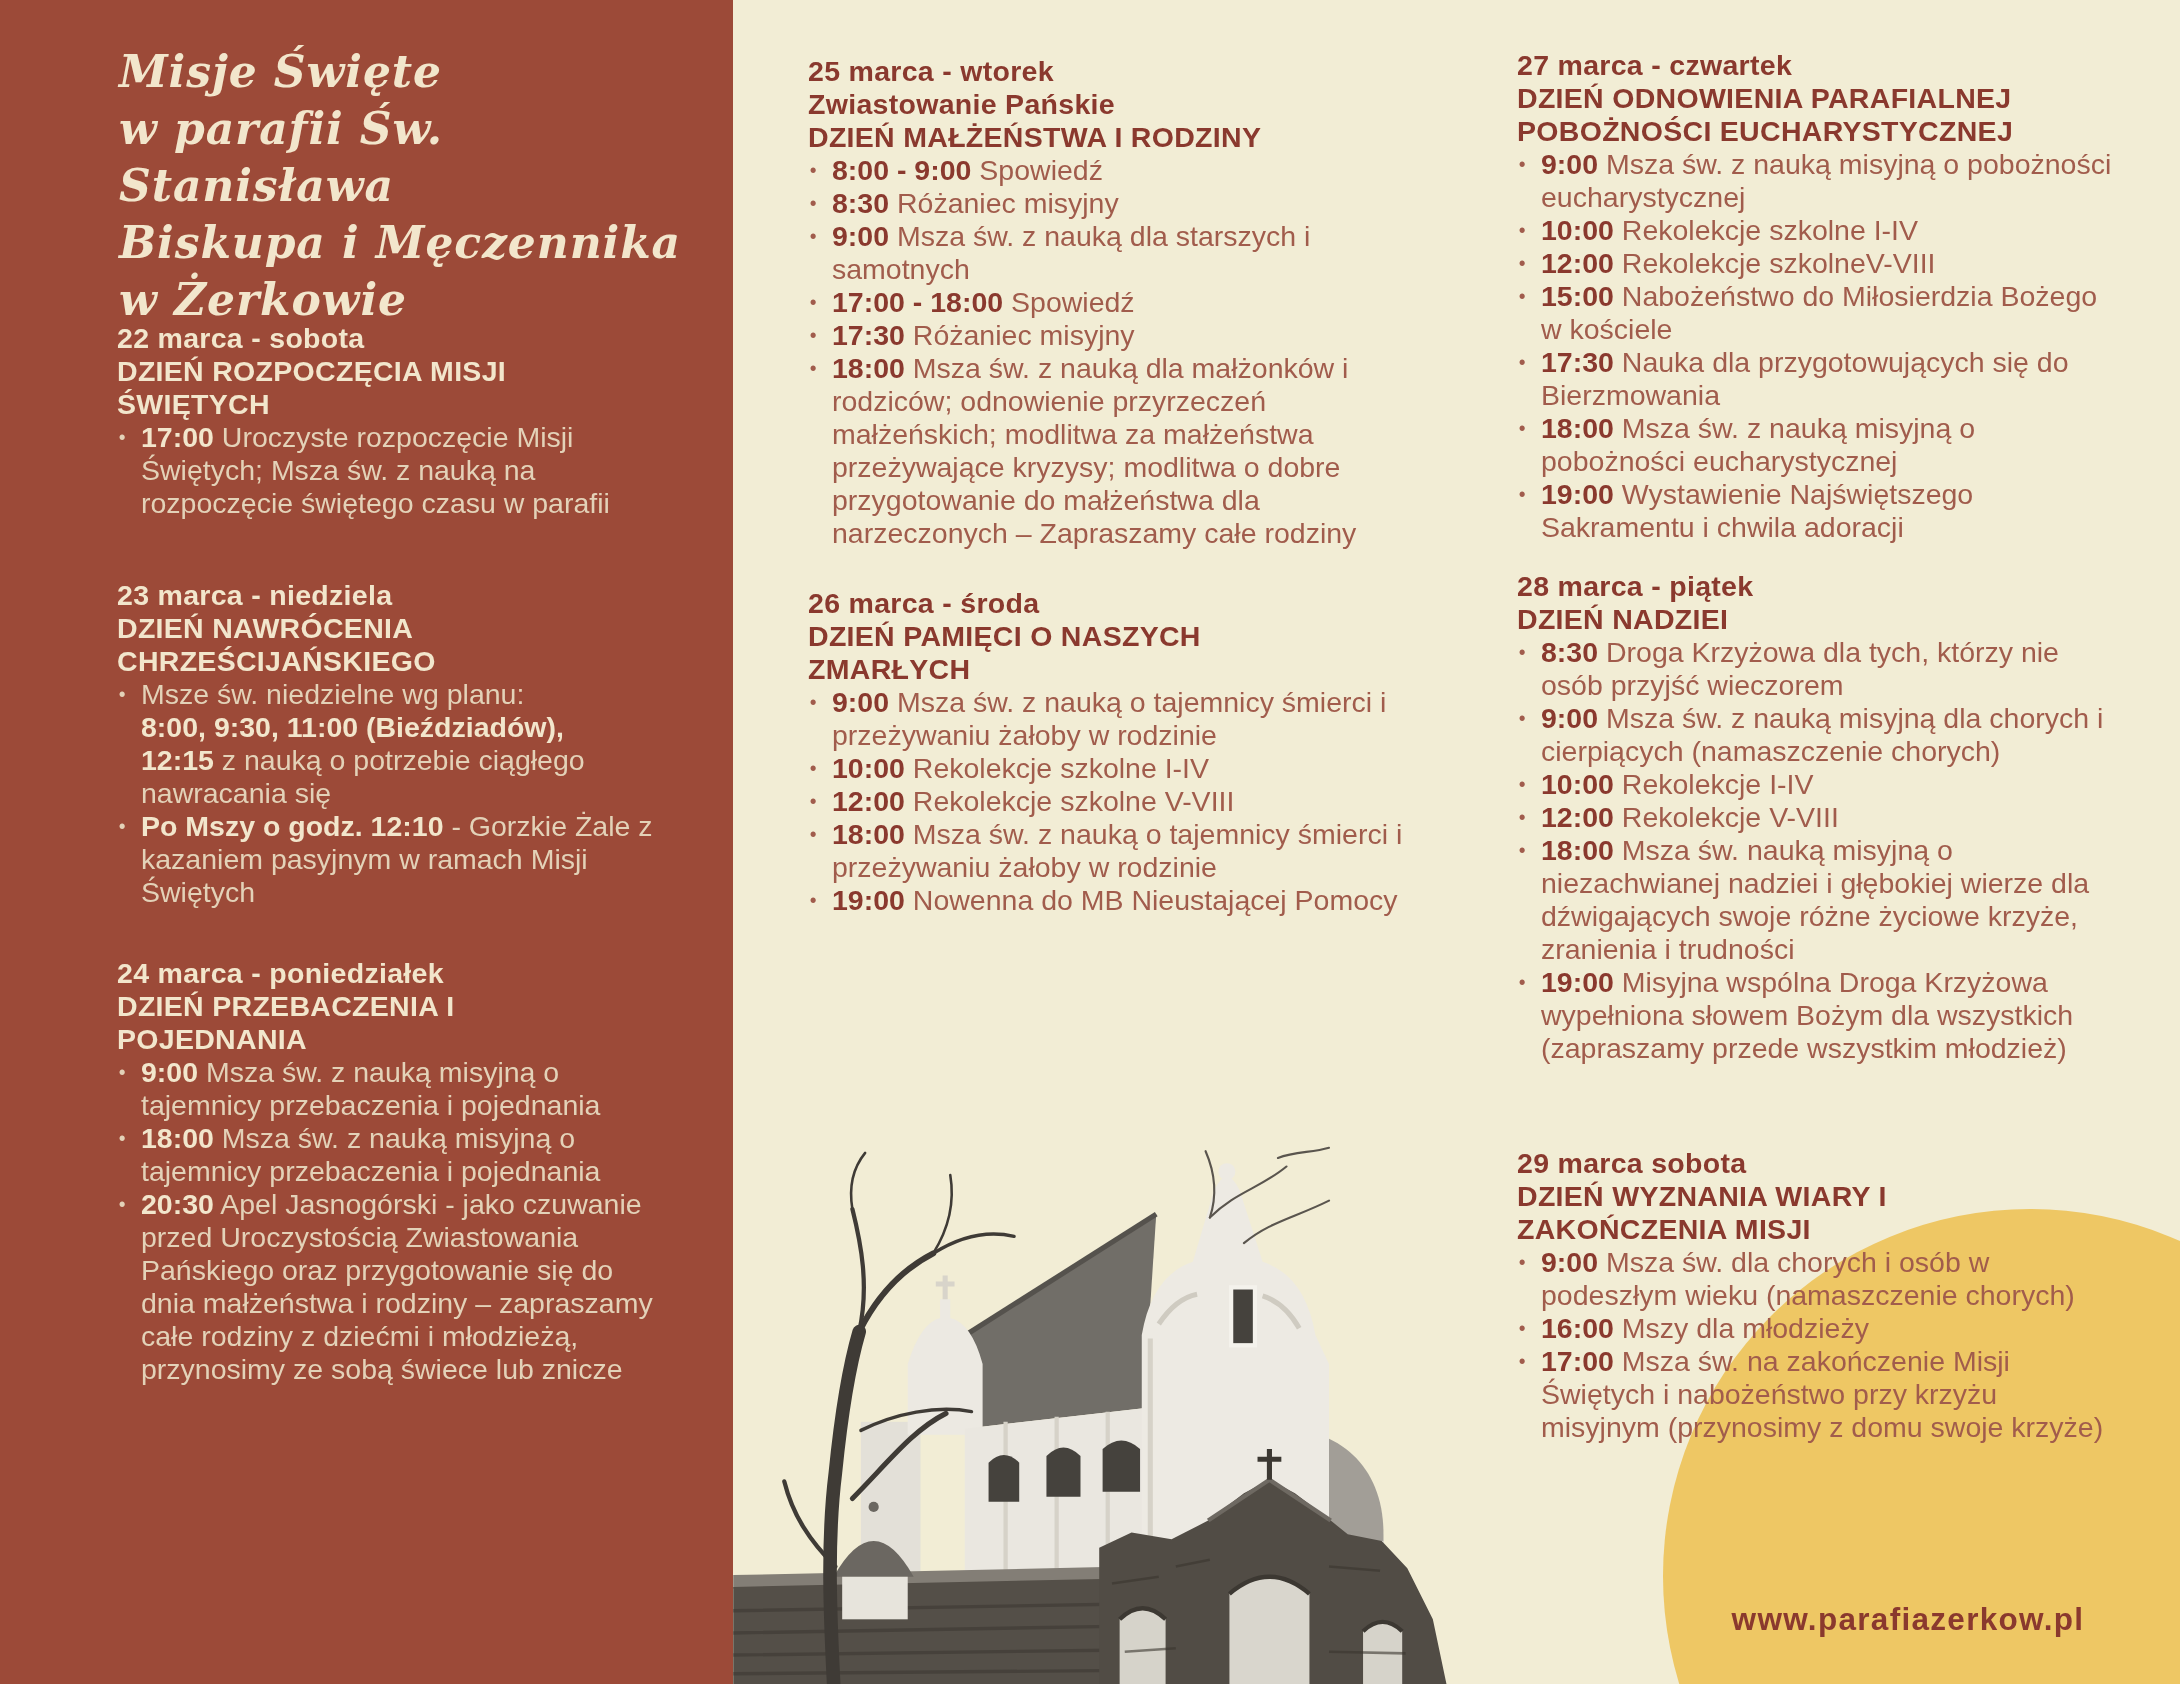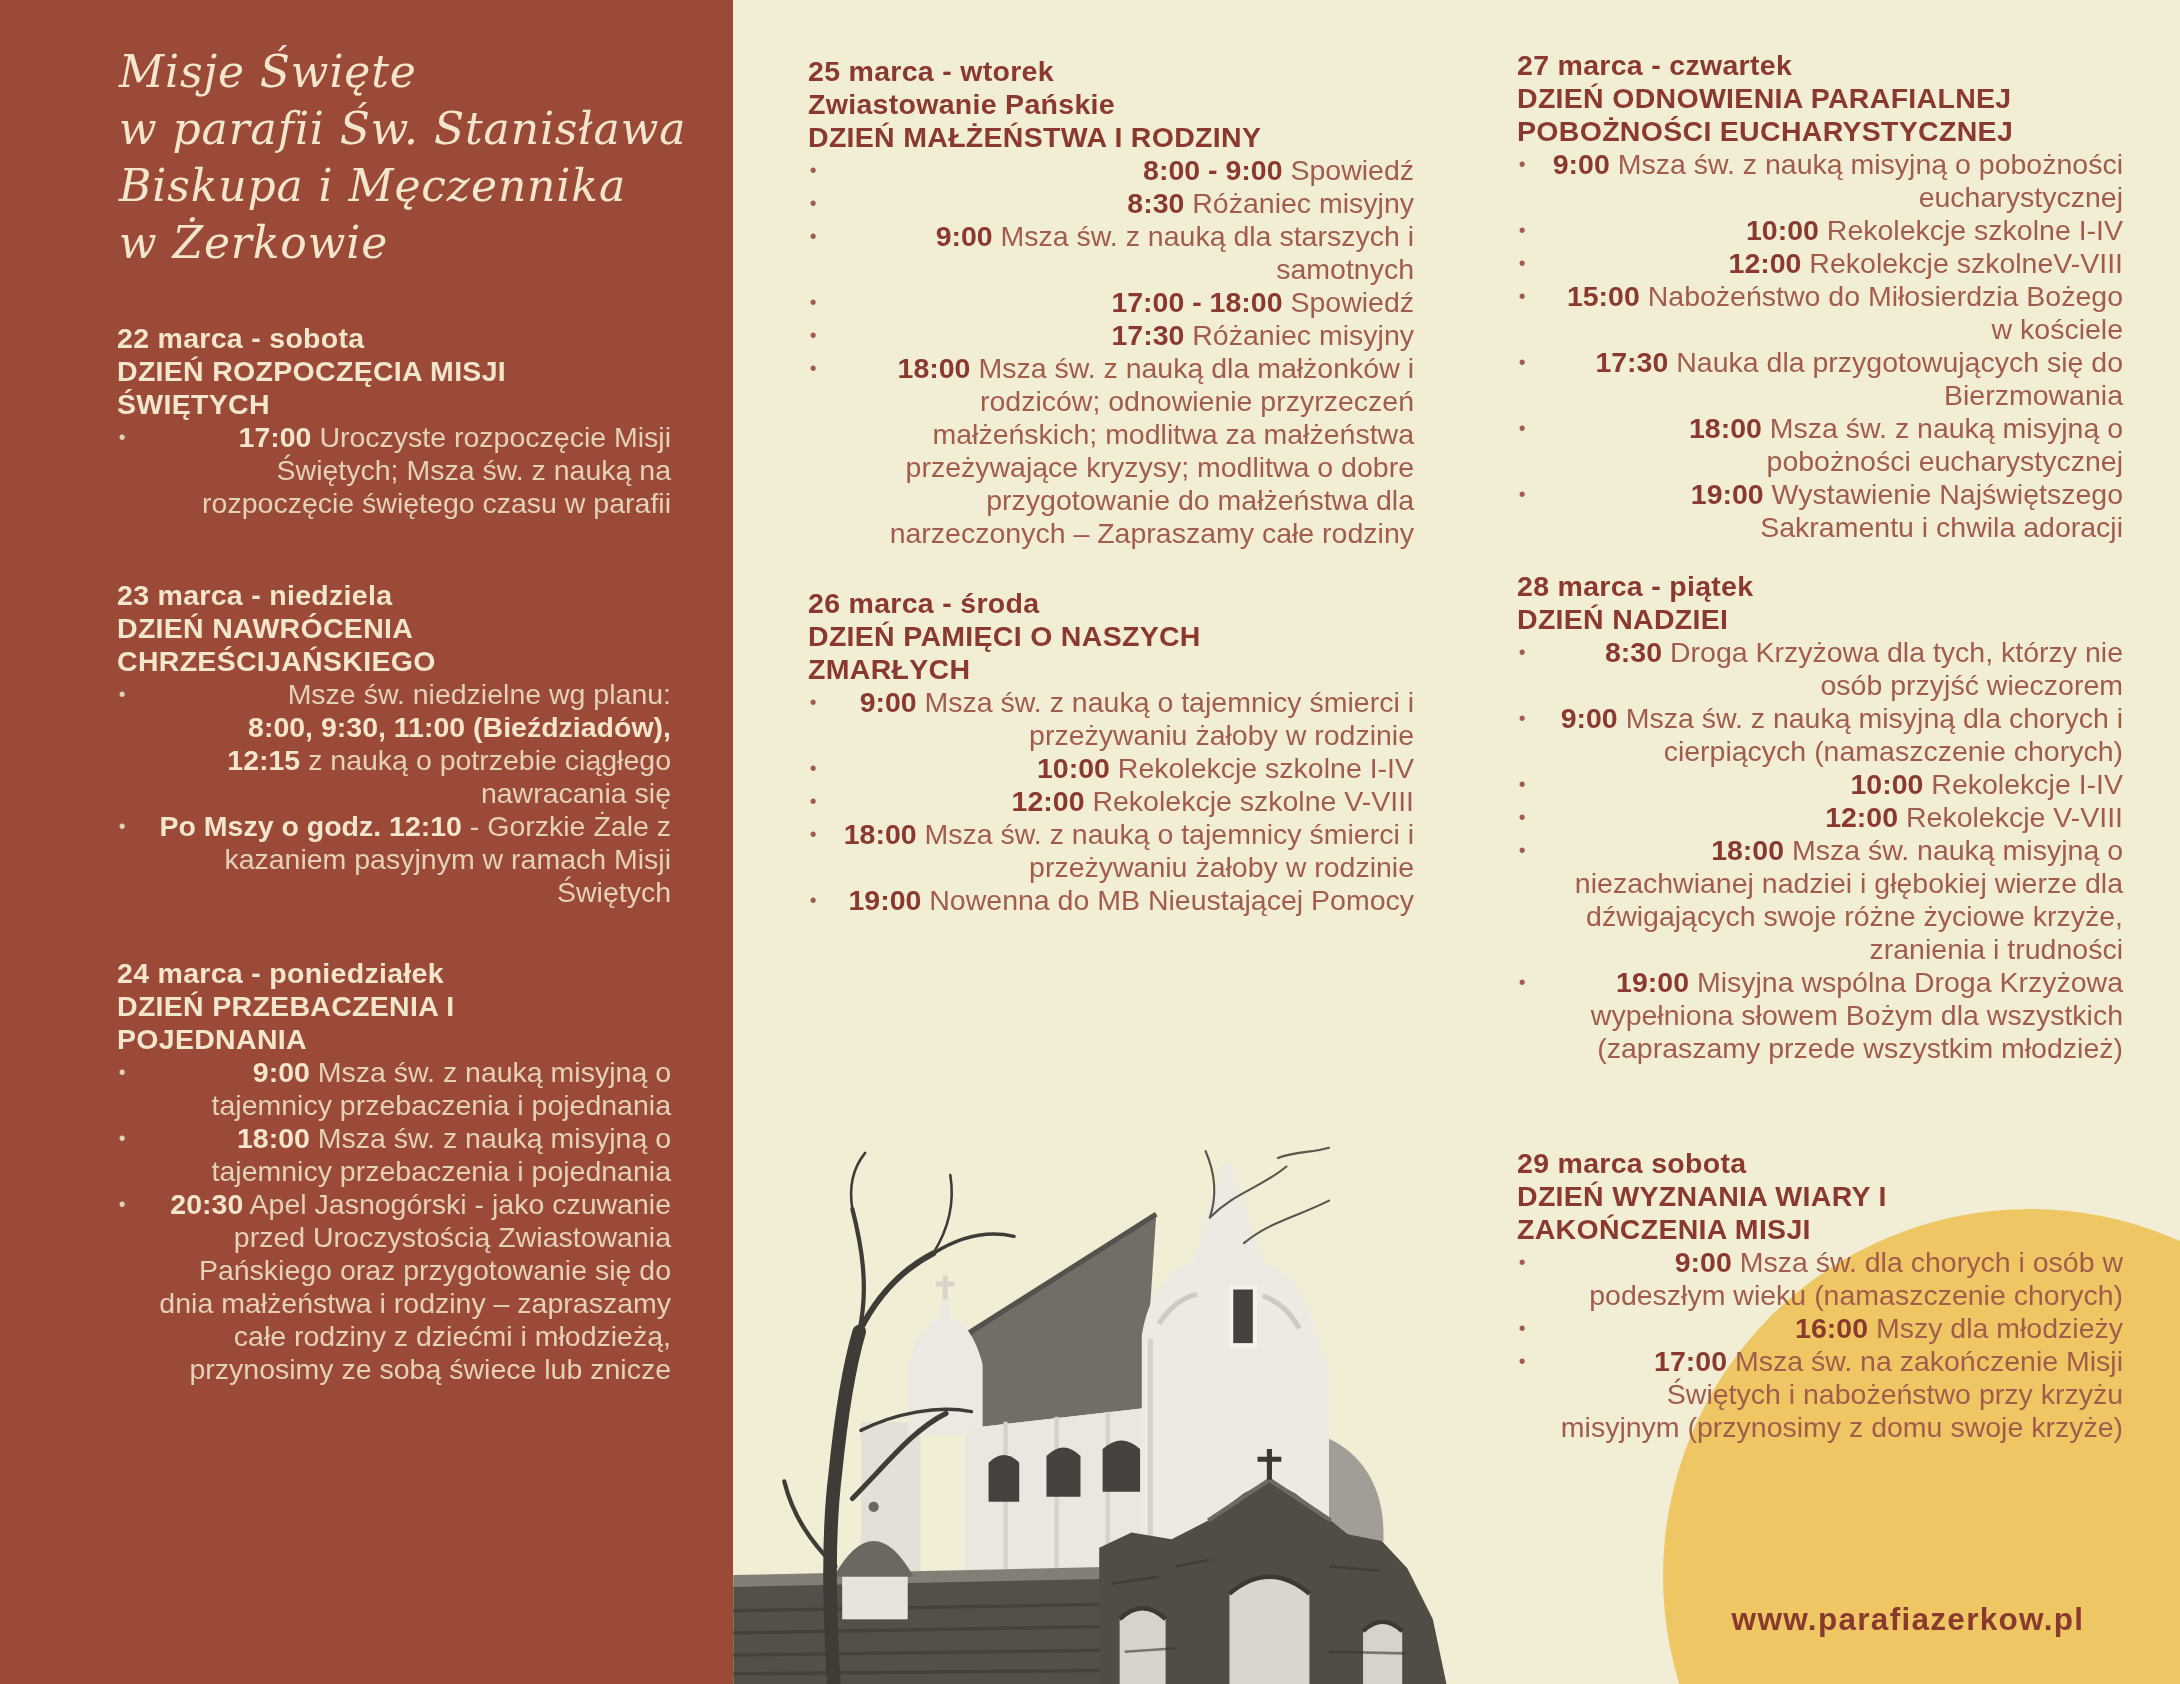--- a/index.html
+++ b/index.html
@@ -15,21 +15,21 @@
   .page{
     position:relative;width:2181px;height:1685px;overflow:hidden;
     background:var(--cream);
     font-family:"Liberation Sans","DejaVu Sans",sans-serif;
   }
   .panel{position:absolute;left:0;top:0;width:733px;height:1685px;background:var(--panel-red);z-index:1;}
   .circle{position:absolute;left:1663px;top:1209px;width:734px;height:734px;border-radius:50%;background:var(--yellow);z-index:2;}
   .church{position:absolute;left:733px;top:1141px;width:792px;height:543px;z-index:3;}
   .title{
     position:absolute;left:119px;top:43px;width:579px;margin:0;z-index:6;
-    font-family:"DejaVu Serif","Liberation Serif",serif;font-style:italic;font-weight:400;
+    font-family:"DejaVu Serif","Liberation Serif",serif;font-style:italic;font-weight:700;
     font-size:44px;line-height:57px;letter-spacing:0.9px;
     color:var(--panel-heading);white-space:pre-line;
   }
   .col{position:absolute;top:0;height:1685px;z-index:5;}
   #col-left{left:117px;width:554px;margin-top:40px;}
   #col-mid{left:808px;width:606px;}
   #col-right{left:1517px;width:606px;}
   .col section{position:absolute;left:0;width:100%;}
   #col-left section:nth-of-type(1){top:282px;}
   #col-left section:nth-of-type(2){top:539px;}
@@ -38,21 +38,21 @@
   #col-mid section:nth-of-type(2){top:587px;}
   #col-right section:nth-of-type(1){top:49px;}
   #col-right section:nth-of-type(2){top:570px;}
   #col-right section:nth-of-type(3){top:1147px;}
   .day-heading{
     margin:0;font-size:28.5px;font-weight:700;line-height:33px;
     letter-spacing:0.3px;white-space:pre-line;
   }
   .col.light .day-heading{color:var(--heading-red);}
   .col.dark .day-heading{color:var(--panel-heading);}
-  .events{list-style:none;margin:0;padding:0;font-size:28.5px;line-height:33px;text-align:right;}
+  .events{list-style:none;margin:0;padding:0;font-size:28.5px;line-height:33px;}
   .events li{position:relative;padding-left:24px;white-space:pre-line;}
   .events li::before{content:"\2022";position:absolute;left:1.7px;top:0;font-size:.68em;line-height:33px;}
   .col.light .events{color:var(--body-brown);}
   .col.light .events li::before{color:var(--body-brown);}
   .col.dark .events{color:var(--panel-body);}
   .col.dark .events li::before{color:var(--panel-body);}
   .seg.bold{font-weight:700;}
   .col.light .seg.bold{color:var(--heading-red);}
   .col.dark .seg.bold{color:var(--panel-heading);}
   .website{

